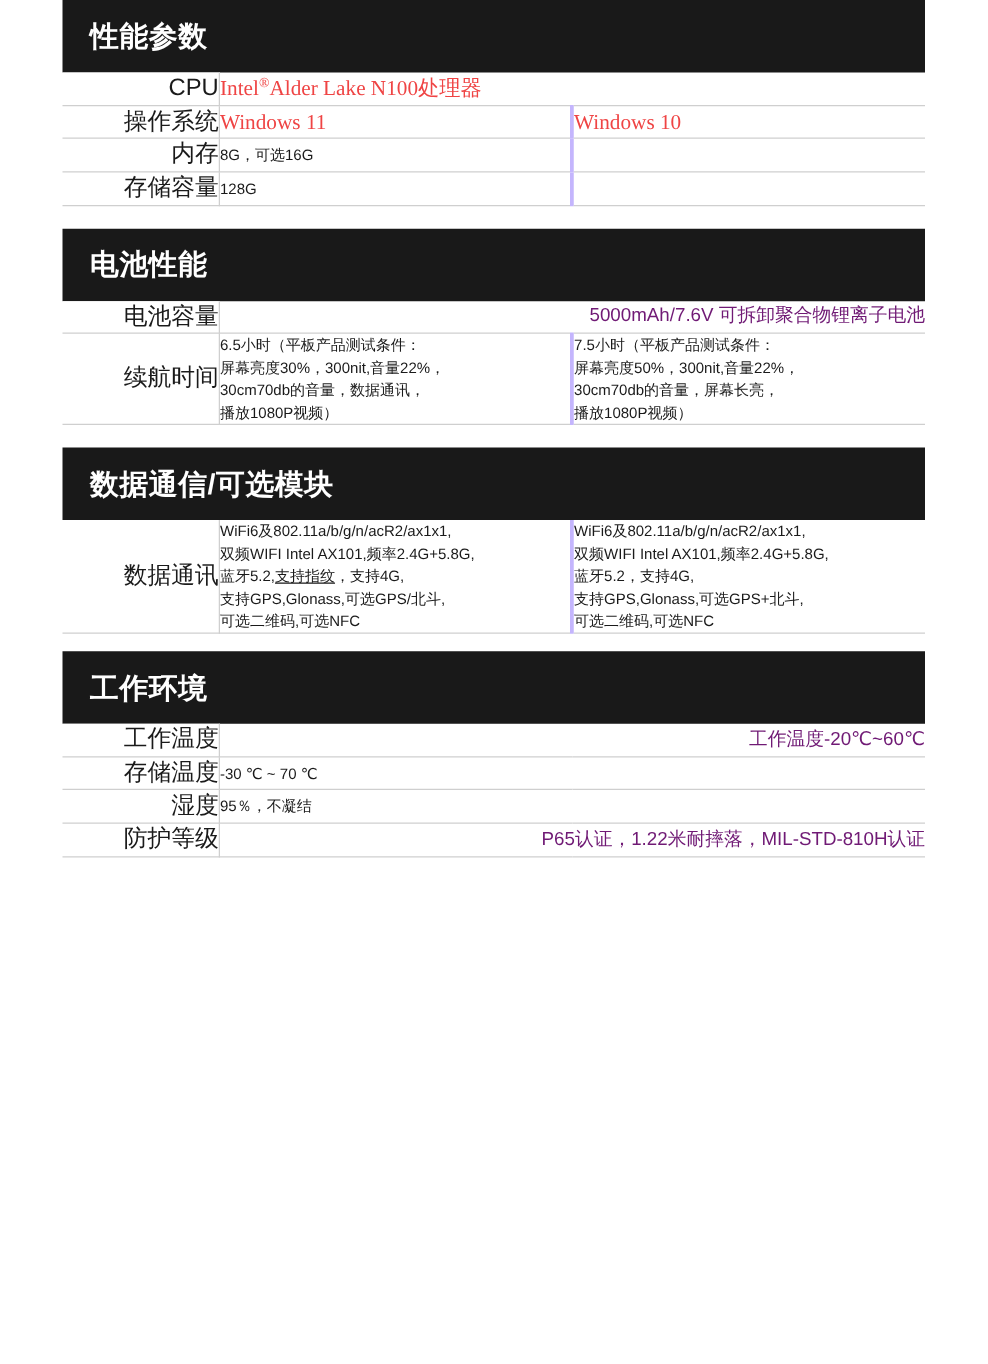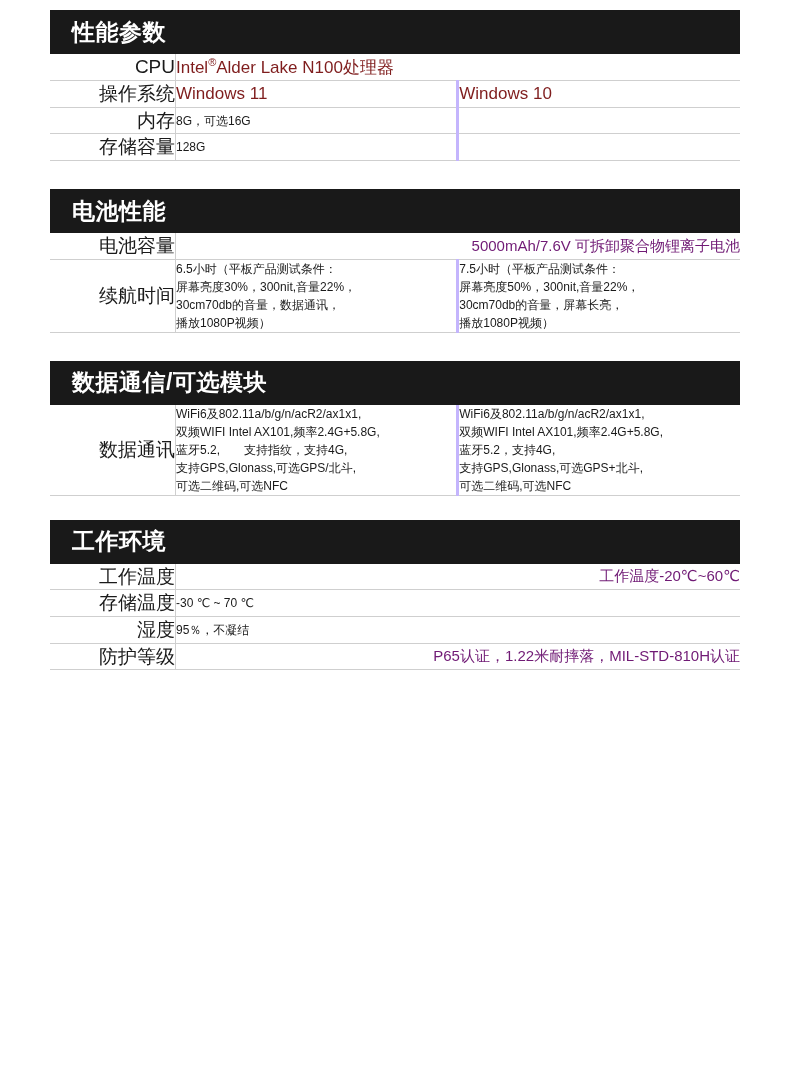--- a/index.html
+++ b/index.html
@@ -22,26 +22,26 @@
   }
   .spec-wrap {
     padding: 0 50px 0 50px;
     box-sizing: border-box;
     width: 790px;
   }
   
   .sec-head {
     background: #191919;
     color: #ffffff;
-    height: 44px;
+    height: 58px;
     display: flex;
     align-items: center;
     padding-left: 22px;
     box-sizing: border-box;
-    margin-top: 10px;
+    margin-top: 0;
   }
   .sec-head .title {
     font-size: 23px;
     font-weight: bold;
     letter-spacing: 0.5px;
     color: #ffffff;
   }
   
   table.spec {
     width: 100%;
@@ -72,29 +72,30 @@
   }
   td.val.mid {
     border-right: 3px solid #c4b5fd;
   }
   td.val.orange {
     color: #701a75;
     font-size: 15px;
     text-align: right;
   }
   td.val.orange-lg {
-    color: #7f1d1d;
+    color: #ef4444;
     font-size: 17px;
+    font-family: Liberation Serif, serif;
   }
   .sm {
     font-size: 14.5px;
     line-height: 1.55;
   }
   .underline {
-    margin-left: 24px;
+    text-decoration: underline;
   }
   .val-block { white-space: pre-line; }
   .gap { height: 18px; }
   .gap-sm { height: 14px; }
   .sup { font-size: 11px; vertical-align: super; }
   .bottom-pad { height: 120px; }
 </style>
 </head>
 <body>
 

